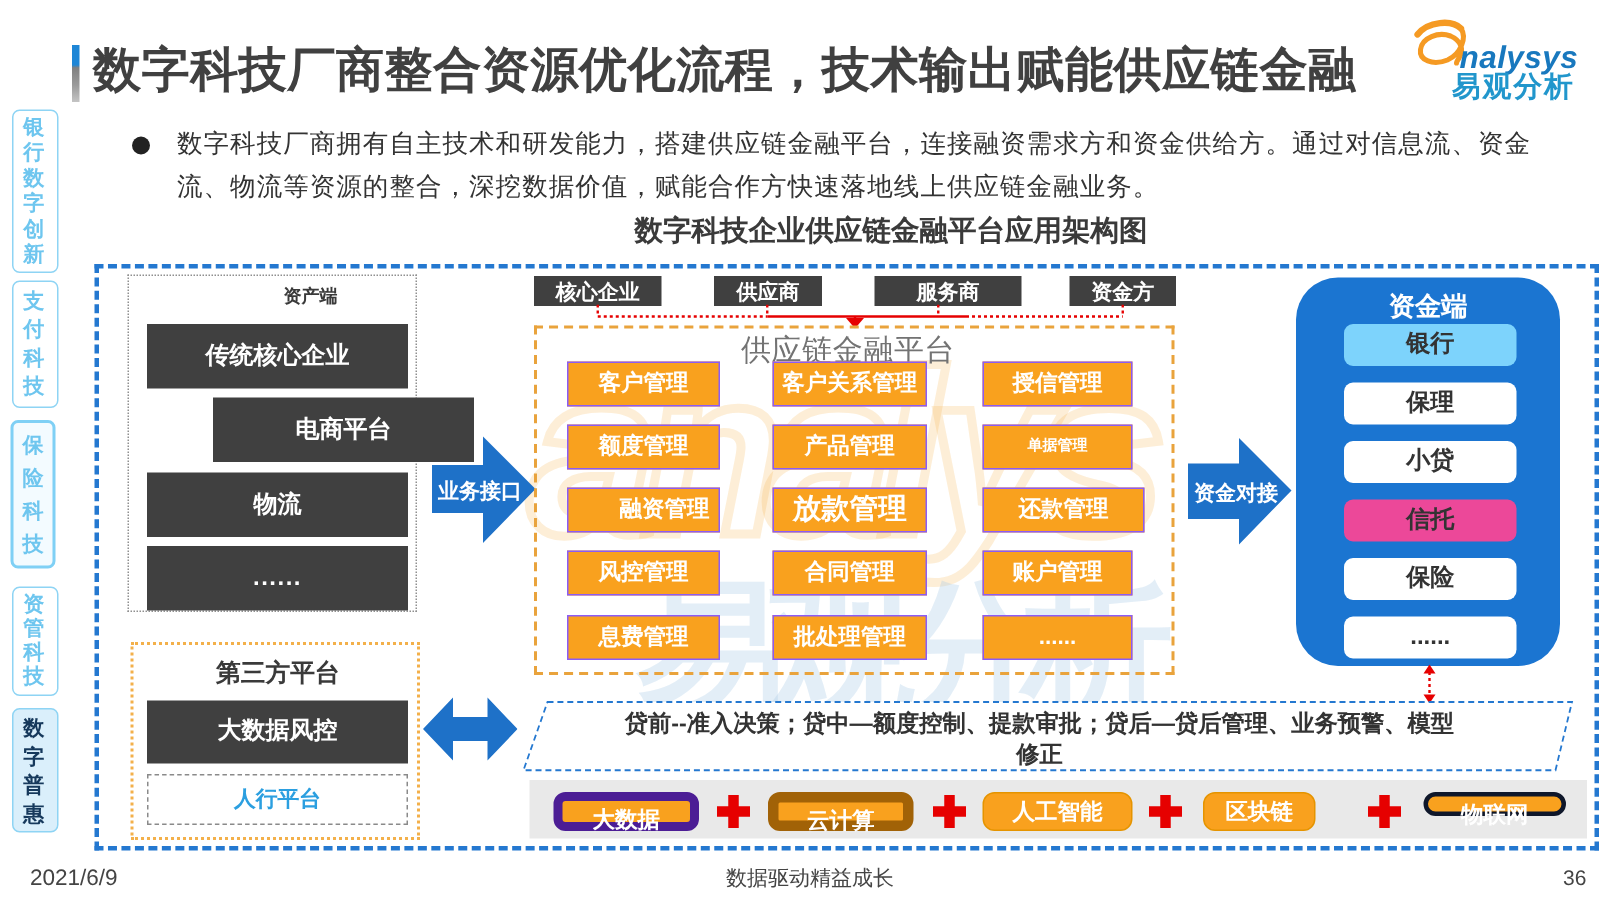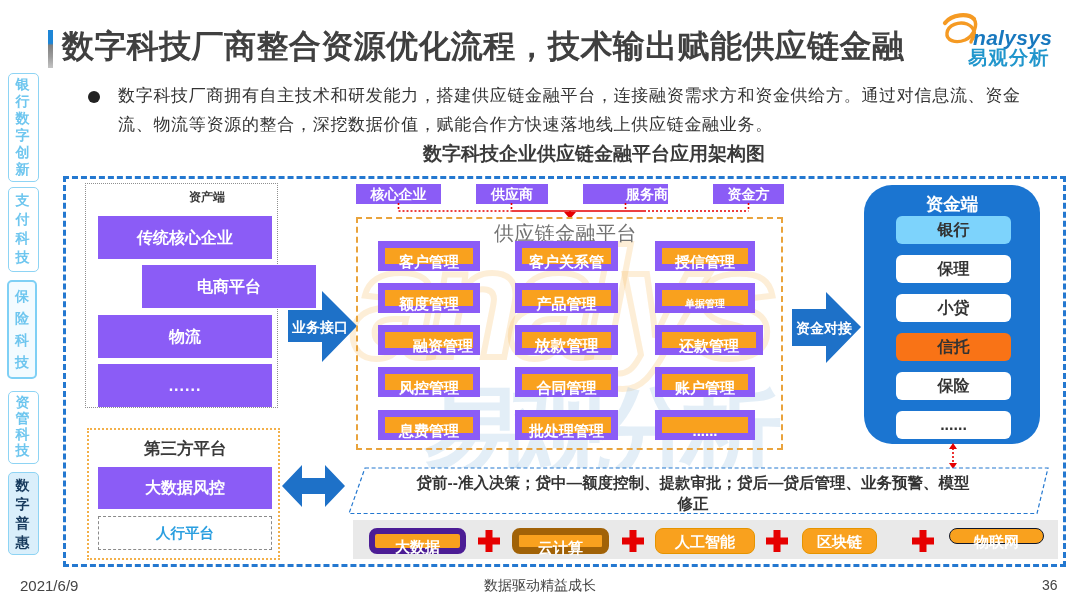--- a/index.html
+++ b/index.html
@@ -1,20 +1,20 @@
 <!DOCTYPE html>
 <html><head>
 <meta charset="utf-8">
 <style>
   html,body{margin:0;padding:0;}
   body{width:1080px;height:608px;position:relative;overflow:hidden;background:#fff;
        font-family:"Liberation Sans",sans-serif;}
   .abs{position:absolute;}
-  .bluebox{background:#8b5cf6;color:#fff;font-weight:bold;text-align:center;}
-  .orangebox{background:#f9a11e;color:#fff;font-weight:bold;text-align:center;border:7px solid #8b5cf6;box-sizing:border-box;}
+  .bluebox{background:#404040;color:#fff;font-weight:bold;text-align:center;}
+  .orangebox{background:#f9a11e;color:#fff;font-weight:bold;text-align:center;border:1px solid #8b5cf6;box-sizing:border-box;}
 </style>
 </head>
 <body>
 
 <div class="abs" style="left:48px;top:30px;width:5px;height:38px;
   background:linear-gradient(to bottom,#1e86d6 0%,#1e86d6 35%,#808080 40%,#9a9a9a 70%,#c4c4c4 100%);"></div>
 <div class="abs" style="left:62px;top:25px;font-size:32px;font-weight:bold;color:#404040;letter-spacing:0.4px;">数字科技厂商整合资源优化流程，技术输出赋能供应链金融</div>
 
 <div class="abs" style="left:938px;top:10px;width:130px;height:60px;">
   <svg width="130" height="60" viewBox="0 0 130 60">
@@ -60,21 +60,21 @@
 <div class="abs bluebox" style="left:98px;top:467px;width:174px;height:42px;line-height:42px;font-size:16px;">大数据风控</div>
 <div class="abs" style="left:98px;top:516px;width:174px;height:34px;border:1px dashed #8a8a8a;box-sizing:border-box;text-align:center;line-height:32px;color:#2b9fe0;font-size:14.5px;font-weight:bold;">人行平台</div>
 
 <svg class="abs" style="left:286px;top:289px;" width="74" height="75" viewBox="0 0 74 75">
   <polygon points="2,21 36,21 36,2 71,37 36,73 36,53 2,53" fill="#1e71c8"></polygon>
   <text x="6" y="43" font-size="14" font-weight="bold" fill="#fff">业务接口</text>
 </svg>
 
 <div class="abs bluebox" style="left:356px;top:184px;width:85px;height:20px;line-height:20px;font-size:14px;">核心企业</div>
 <div class="abs bluebox" style="left:476px;top:184px;width:72px;height:20px;line-height:20px;font-size:14px;">供应商</div>
-<div class="abs bluebox" style="left:583px;top:184px;width:85px;height:20px;line-height:20px;font-size:14px;text-align:right;">服务商</div>
+<div class="abs bluebox" style="left:583px;top:184px;width:98px;height:20px;line-height:20px;font-size:14px;">服务商</div>
 <div class="abs bluebox" style="left:713px;top:184px;width:71px;height:20px;line-height:20px;font-size:14px;">资金方</div>
 
 <svg class="abs" style="left:390px;top:203px;" width="370" height="16" viewBox="0 0 370 16">
   <g stroke="#e60000" stroke-width="1.6">
     <line x1="8.5" y1="0" x2="8.5" y2="8" stroke-dasharray="2,2"></line>
     <line x1="121.5" y1="0" x2="121.5" y2="8" stroke-dasharray="2,2"></line>
     <line x1="235.5" y1="0" x2="235.5" y2="8" stroke-dasharray="2,2"></line>
     <line x1="358.5" y1="0" x2="358.5" y2="8" stroke-dasharray="2,2"></line>
     <line x1="8.5" y1="8" x2="121.5" y2="8" stroke-dasharray="2,2"></line>
     <line x1="121.5" y1="8" x2="254" y2="8"></line>
@@ -89,42 +89,42 @@
 
 <div class="abs orangebox" style="left:378px;top:241px;width:102px;height:30px;line-height:28px;font-size:15px;">客户管理</div>
 <div class="abs orangebox" style="left:515px;top:241px;width:103px;height:30px;line-height:28px;font-size:15px;">客户关系管理</div>
 <div class="abs orangebox" style="left:655px;top:241px;width:100px;height:30px;line-height:28px;font-size:15px;">授信管理</div>
 
 <div class="abs orangebox" style="left:378px;top:283px;width:102px;height:30px;line-height:28px;font-size:15px;">额度管理</div>
 <div class="abs orangebox" style="left:515px;top:283px;width:103px;height:30px;line-height:28px;font-size:15px;">产品管理</div>
 <div class="abs orangebox" style="left:655px;top:283px;width:100px;height:30px;line-height:28px;font-size:10px;">单据管理</div>
 
 <div class="abs orangebox" style="left:378px;top:325px;width:102px;height:30px;line-height:28px;font-size:15px;padding-left:28px;">融资管理</div>
-<div class="abs orangebox" style="left:515px;top:325px;width:103px;height:30px;line-height:28px;font-size:16px;">放款管理</div>
+<div class="abs orangebox" style="left:515px;top:325px;width:103px;height:30px;line-height:28px;font-size:19px;">放款管理</div>
 <div class="abs orangebox" style="left:655px;top:325px;width:108px;height:30px;line-height:28px;font-size:15px;">还款管理</div>
 
 <div class="abs orangebox" style="left:378px;top:367px;width:102px;height:30px;line-height:28px;font-size:15px;">风控管理</div>
 <div class="abs orangebox" style="left:515px;top:367px;width:103px;height:30px;line-height:28px;font-size:15px;">合同管理</div>
 <div class="abs orangebox" style="left:655px;top:367px;width:100px;height:30px;line-height:28px;font-size:15px;">账户管理</div>
 
 <div class="abs orangebox" style="left:378px;top:410px;width:102px;height:30px;line-height:28px;font-size:15px;">息费管理</div>
 <div class="abs orangebox" style="left:515px;top:410px;width:103px;height:30px;line-height:28px;font-size:15px;">批处理管理</div>
 <div class="abs orangebox" style="left:655px;top:410px;width:100px;height:30px;line-height:28px;font-size:15px;">......</div>
 
 <svg class="abs" style="left:790px;top:290px;" width="74" height="75" viewBox="0 0 74 75">
   <polygon points="2,19 36,19 36,2 71,37 36,73 36,56 2,56" fill="#1e71c8"></polygon>
   <text x="6" y="43" font-size="14" font-weight="bold" fill="#fff">资金对接</text>
 </svg>
 
 <div class="abs" style="left:864px;top:185px;width:176px;height:259px;background:#1b75d1;border-radius:28px;"></div>
 <div class="abs" style="left:864px;top:192px;width:176px;text-align:center;font-size:17.5px;font-weight:bold;color:#fff;">资金端</div>
 <div class="abs" style="left:896px;top:216px;width:115px;height:28px;background:#7dd3fc;border-radius:6px;text-align:center;line-height:28px;font-size:16px;font-weight:bold;color:#333;">银行</div>
 <div class="abs" style="left:896px;top:255px;width:115px;height:28px;background:#fff;border-radius:6px;text-align:center;line-height:28px;font-size:16px;font-weight:bold;color:#333;">保理</div>
 <div class="abs" style="left:896px;top:294px;width:115px;height:28px;background:#fff;border-radius:6px;text-align:center;line-height:28px;font-size:16px;font-weight:bold;color:#333;">小贷</div>
-<div class="abs" style="left:896px;top:333px;width:115px;height:28px;background:#f97316;border-radius:6px;text-align:center;line-height:28px;font-size:16px;font-weight:bold;color:#333;">信托</div>
+<div class="abs" style="left:896px;top:333px;width:115px;height:28px;background:#ec4899;border-radius:6px;text-align:center;line-height:28px;font-size:16px;font-weight:bold;color:#333;">信托</div>
 <div class="abs" style="left:896px;top:372px;width:115px;height:28px;background:#fff;border-radius:6px;text-align:center;line-height:28px;font-size:16px;font-weight:bold;color:#333;">保险</div>
 <div class="abs" style="left:896px;top:411px;width:115px;height:28px;background:#fff;border-radius:6px;text-align:center;line-height:28px;font-size:16px;font-weight:bold;color:#333;">......</div>
 
 <svg class="abs" style="left:945px;top:443px;" width="16" height="26" viewBox="0 0 16 26">
   <line x1="8" y1="5" x2="8" y2="21" stroke="#e60000" stroke-width="1.6" stroke-dasharray="2,2"></line>
   <polygon points="4,6 12,6 8,0" fill="#e60000"></polygon>
   <polygon points="4,20 12,20 8,26" fill="#e60000"></polygon>
 </svg>
 
 <svg class="abs" style="left:282px;top:464px;" width="63" height="44" viewBox="0 0 63 44">
@@ -134,21 +134,21 @@
 <svg class="abs" style="left:348px;top:467px;" width="702" height="48" viewBox="0 0 702 48">
   <polygon points="17,1 700,1 689,46.5 1,46.5" fill="#fff" stroke="#2478d0" stroke-width="1.2" stroke-dasharray="4,2.6"></polygon>
 </svg>
 <div class="abs" style="left:345px;top:472px;width:696px;text-align:center;font-size:15.5px;font-weight:bold;color:#333;line-height:21px;">贷前--准入决策；贷中—额度控制、提款审批；贷后—贷后管理、业务预警、模型<br>修正</div>
 
 <div class="abs" style="left:353px;top:520px;width:705px;height:38.5px;background:#e9e9e9;"></div>
 <div class="abs orangebox" style="left:369px;top:528px;width:97px;height:26px;line-height:26px;font-size:15px;border-radius:8px;border:6px solid #4c1d95;box-sizing:border-box;">大数据</div>
 <div class="abs orangebox" style="left:512px;top:528px;width:97px;height:26px;line-height:26px;font-size:15px;border-radius:8px;border:7px solid #a16207;box-sizing:border-box;">云计算</div>
 <div class="abs orangebox" style="left:655px;top:528px;width:100px;height:26px;line-height:26px;font-size:15px;border-radius:8px;border:1px solid #e59400;box-sizing:border-box;">人工智能</div>
 <div class="abs orangebox" style="left:802px;top:528px;width:75px;height:26px;line-height:26px;font-size:15px;border-radius:8px;border:1px solid #e59400;box-sizing:border-box;">区块链</div>
-<div class="abs orangebox" style="left:949px;top:528px;width:95px;height:16px;line-height:26px;font-size:15px;border-radius:8px;border:1px solid #0f172a;box-sizing:border-box;">物联网</div>
+<div class="abs orangebox" style="left:949px;top:528px;width:95px;height:16px;line-height:26px;font-size:15px;border-radius:8px;border:3px solid #0f172a;box-sizing:border-box;">物联网</div>
 <svg class="abs" style="left:478px;top:530px;" width="22" height="22" viewBox="0 0 22 22">
     <path d="M7.5,0 h7 v7.5 h7.5 v7 h-7.5 v7.5 h-7 v-7.5 h-7.5 v-7 h7.5 z" fill="#e60000"></path>
   </svg>
 <svg class="abs" style="left:622px;top:530px;" width="22" height="22" viewBox="0 0 22 22">
     <path d="M7.5,0 h7 v7.5 h7.5 v7 h-7.5 v7.5 h-7 v-7.5 h-7.5 v-7 h7.5 z" fill="#e60000"></path>
   </svg>
 <svg class="abs" style="left:766px;top:530px;" width="22" height="22" viewBox="0 0 22 22">
     <path d="M7.5,0 h7 v7.5 h7.5 v7 h-7.5 v7.5 h-7 v-7.5 h-7.5 v-7 h7.5 z" fill="#e60000"></path>
   </svg>
 <svg class="abs" style="left:912px;top:530px;" width="22" height="22" viewBox="0 0 22 22">

